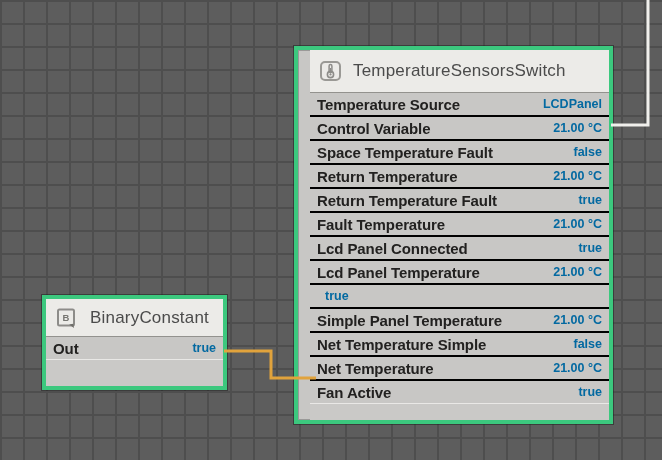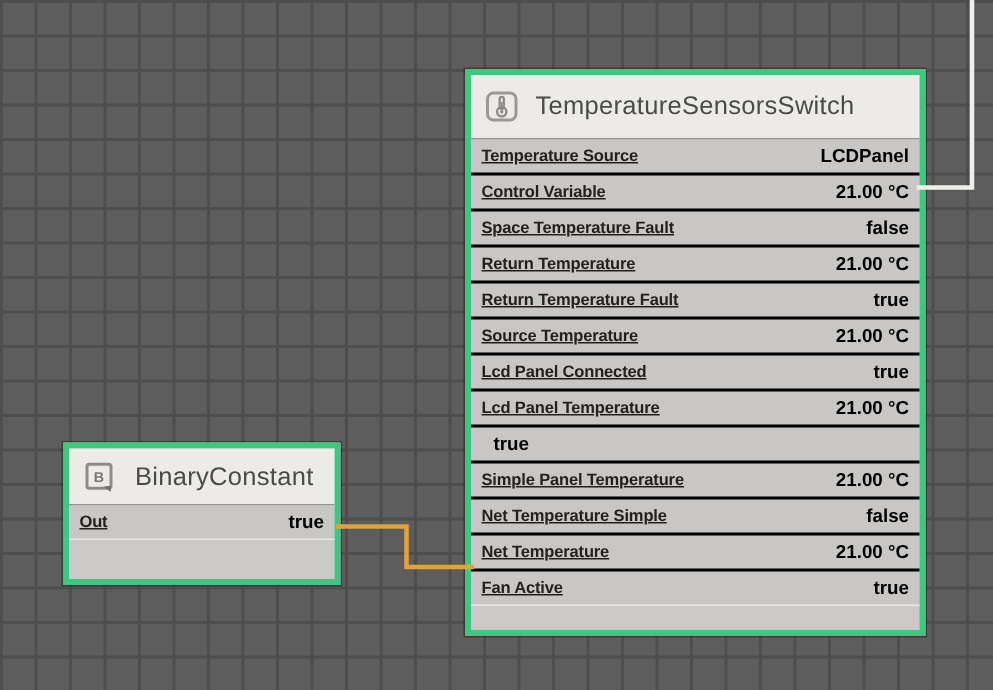--- a/index.html
+++ b/index.html
@@ -21,21 +21,21 @@
     z-index:3;pointer-events:none;
   }
   .wire{fill:none;stroke-width:3;pointer-events:stroke;}
 
   .node{
     position:absolute;z-index:2;
     border:4px solid #3cc87e;
     box-shadow:0 0 0 1px rgba(32,32,32,.55), inset 0 0 0 1px rgba(70,70,70,.35);
     background:#c8c7c5;
   }
-  .node-tss{left:310px;top:46px;width:299px;}
+  .node-tss{left:294px;top:46px;width:299px;padding-left:12px;}
   .node-bc{left:42px;top:295px;width:177px;}
 
   .node-header{
     background:#ecebe8;
     display:flex;align-items:center;gap:10px;
     padding:0 9px;
     border-bottom:1px solid #93928e;
   }
   .node-tss .node-header{height:42px;}
   .node-bc .node-header{height:37px;}
@@ -45,25 +45,25 @@
   }
   .icon{display:inline-flex;flex:0 0 auto;align-items:center;justify-content:center;}
 
   .prop-row{
     height:22px;display:flex;align-items:center;justify-content:space-between;
     padding:0 7px;background:#c8c7c5;
     border-top:2px solid #000000;
   }
   .prop-row:first-child{border-top:none;}
   .prop-label{
-    font-size:11px;font-weight:bold;color:#222120;
-    white-space:nowrap;letter-spacing:-0.1px;text-decoration:underline;
+    font-size:15px;font-weight:bold;color:#222120;
+    white-space:nowrap;letter-spacing:-0.1px;
   }
   .prop-value{
-    font-size:12.5px;font-weight:bold;color:#000000;
+    font-size:12.5px;font-weight:bold;color:#0369a1;
     white-space:nowrap;padding-left:8px;
   }
   .node-footer{
     border-top:1px solid #e9e8e6;background:#cac9c7;
   }
   .node-tss .node-footer{height:16px;}
   .node-bc .node-footer{height:26px;}
 </style>
 </head>
 <body>
@@ -103,21 +103,21 @@
         </div>
         <div class="prop-row">
           <span class="prop-label">Return Temperature</span>
           <span class="prop-value">21.00 °C</span>
         </div>
         <div class="prop-row">
           <span class="prop-label">Return Temperature Fault</span>
           <span class="prop-value">true</span>
         </div>
         <div class="prop-row">
-          <span class="prop-label">Source Temperature</span>
+          <span class="prop-label">Fault Temperature</span>
           <span class="prop-value">21.00 °C</span>
         </div>
         <div class="prop-row">
           <span class="prop-label">Lcd Panel Connected</span>
           <span class="prop-value">true</span>
         </div>
         <div class="prop-row">
           <span class="prop-label">Lcd Panel Temperature</span>
           <span class="prop-value">21.00 °C</span>
         </div>

